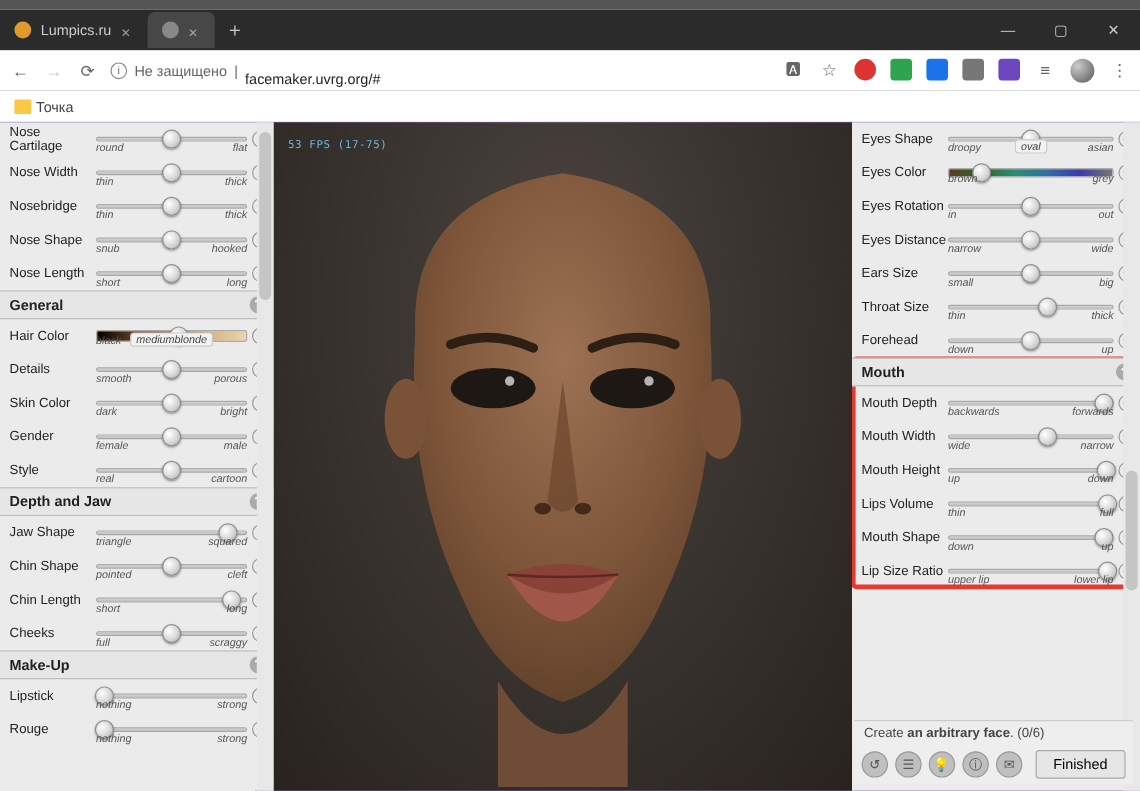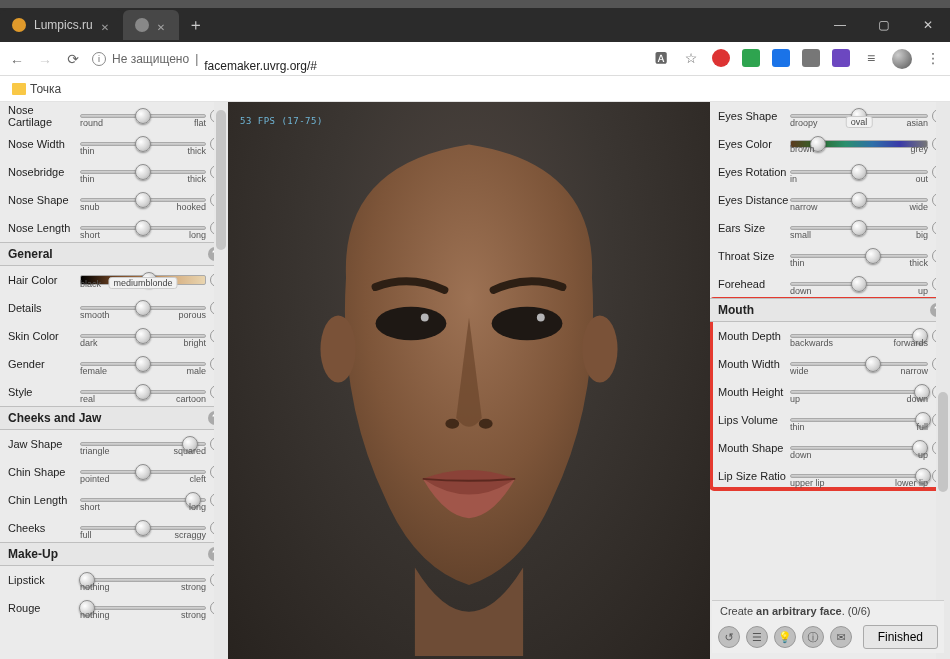--- a/index.html
+++ b/index.html
@@ -47,21 +47,21 @@
 .panel.right{width:240px;}
 
 .section-hdr{height:24px;background:#e6e6e6;border-top:1px solid #bfbfbf;border-bottom:1px solid #bfbfbf;display:flex;align-items:center;padding:0 8px;font-weight:bold;font-size:12px;position:relative;}
 .section-hdr .help{position:absolute;right:6px;top:4px;width:14px;height:14px;border-radius:50%;background:#aaa;color:#fff;font-size:10px;display:flex;align-items:center;justify-content:center;}
 
 .row{height:28px;display:flex;align-items:center;padding-left:8px;position:relative;}
 .row .label{width:72px;flex-shrink:0;}
 .row .reset{position:absolute;right:4px;top:7px;width:14px;height:14px;border-radius:50%;border:1px solid #999;display:flex;align-items:center;justify-content:center;}
 .row .reset::before{content:"↺";font-size:9px;color:#777;}
 
-.slider-wrap{flex:1;position:relative;margin-right:22px;}
+.slider-wrap{flex:1;position:relative;margin-right:22px;font-style:italic;}
 .track{height:4px;background:linear-gradient(to bottom,#d4d4d4,#bfbfbf);border-radius:2px;border:1px solid #aaa;position:relative;}
 .track.colorgrad{background:linear-gradient(to right,#000 0%,#7a4a26 30%,#b07b4a 55%,#d7b184 75%,#e9d5b0 100%);height:10px;border-radius:2px;}
 .track.eyegrad{background:linear-gradient(to right,#5b3a1e,#2d6a2d,#2a8f6d,#2e6fa8,#3a3aa8,#777);height:8px;border-radius:2px;}
 .thumb{position:absolute;top:50%;transform:translate(-50%,-50%);width:16px;height:16px;border-radius:50%;background:radial-gradient(circle at 35% 35%,#fff,#d7d7d7 55%,#a8a8a8);border:1px solid #8d8d8d;box-shadow:0 1px 2px rgba(0,0,0,.4);}
 .minmax{position:absolute;top:4px;font-size:9px;color:#555;}
 .minmax.left{left:0;}
 .minmax.right{right:0;}
 .valtag{position:absolute;top:2px;left:50%;transform:translateX(-50%);background:#f2f2f2;border:1px solid #ccc;border-radius:3px;font-size:9px;padding:0 4px;color:#444;}
 
 
@@ -250,21 +250,21 @@
         <div class="slider-wrap">
           <div class="track">
             <div class="thumb" style="left: 50%;"></div>
           </div>
           <span class="minmax left">real</span>
           <span class="minmax right">cartoon</span>
         </div>
         <span class="reset"></span>
       </div>
       <div class="section-hdr">
-        <span>Cheeks and Jaw</span>
+        <span>Depth and Jaw</span>
         <span class="help">?</span>
       </div>
       <div class="row">
         <div class="label">Jaw Shape</div>
         <div class="slider-wrap">
           <div class="track">
             <div class="thumb" style="left: 88%;"></div>
           </div>
           <span class="minmax left">triangle</span>
           <span class="minmax right">squared</span>

